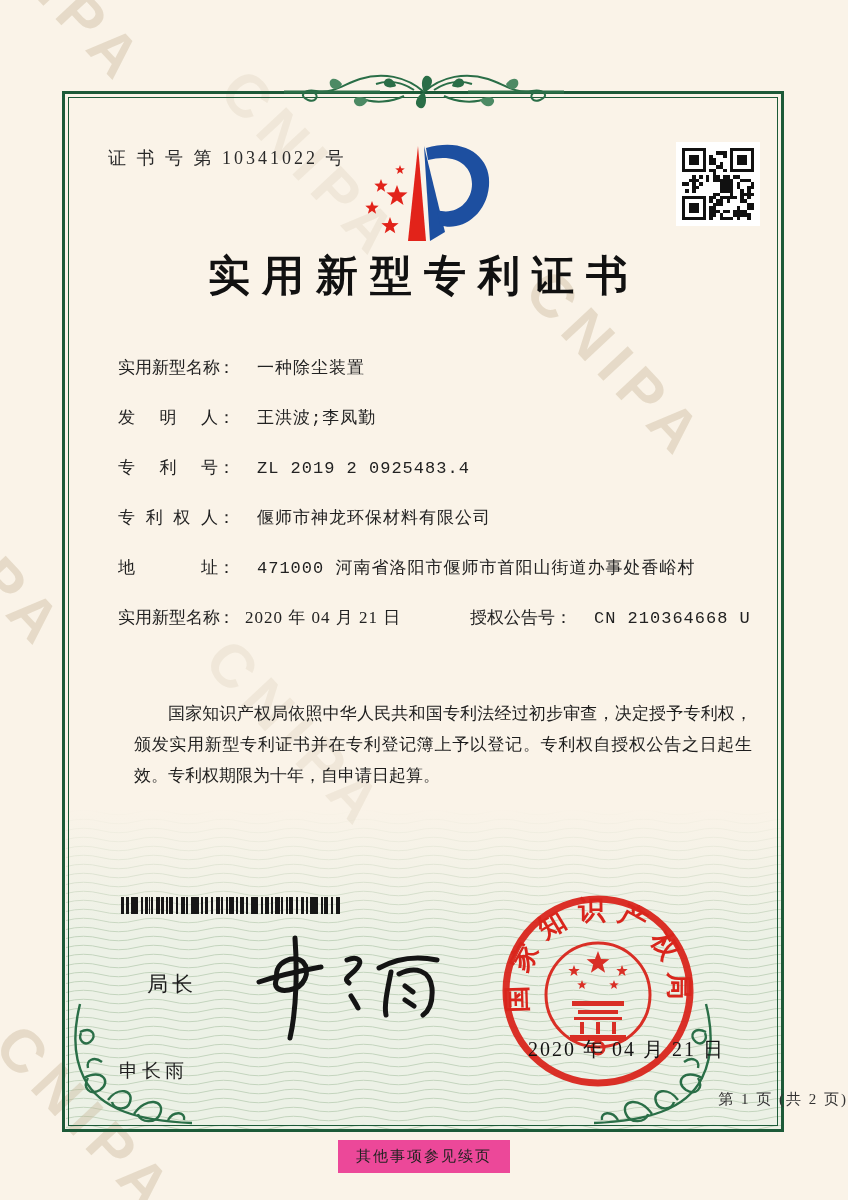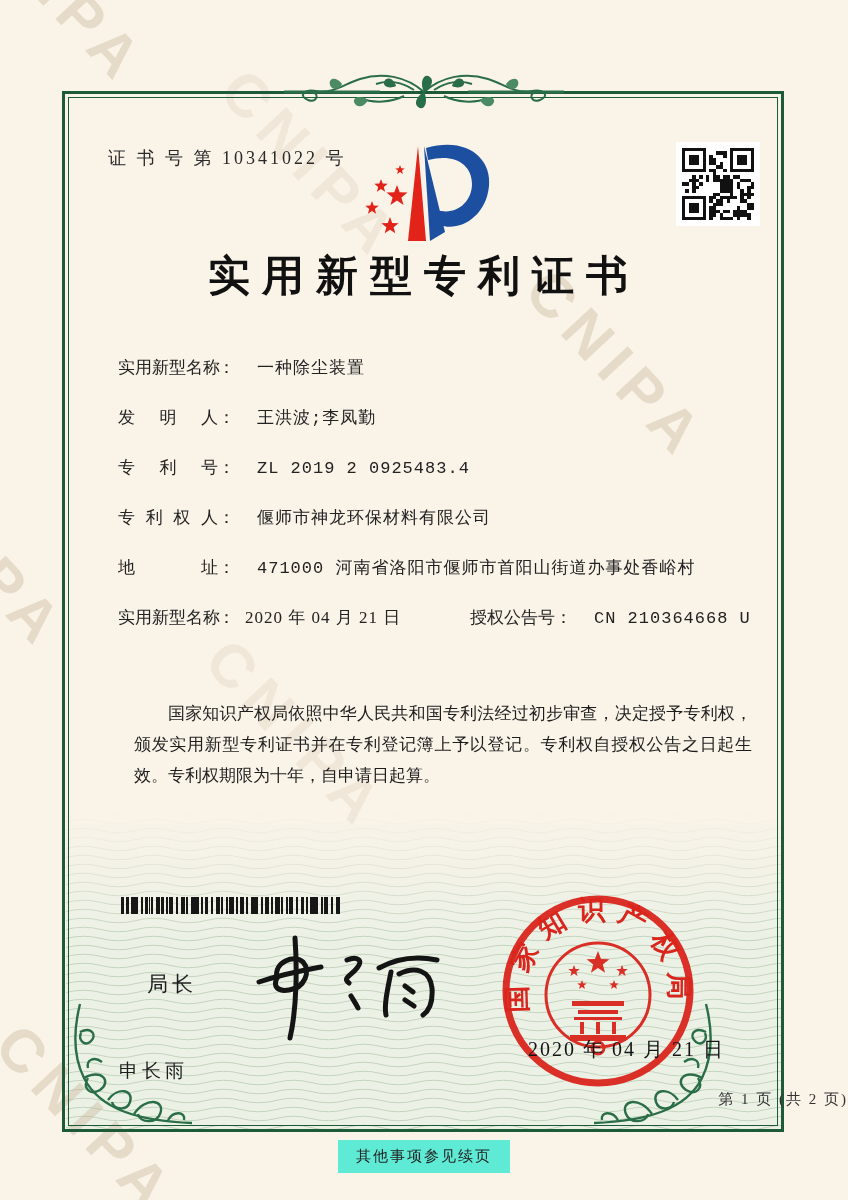--- a/index.html
+++ b/index.html
@@ -45,21 +45,21 @@
       font-family:Liberation Mono, monospace;color:#1c1c1c;margin-left:28px;}
   .director-name{position:absolute;left:119px;top:1058px;font-size:19px;letter-spacing:4px;
       font-family:"Liberation Sans","DejaVu Sans",sans-serif;color:#1c1c1c;}
   .signature{position:absolute;left:243px;top:916px;width:220px;height:130px;}
   .seal{position:absolute;left:488px;top:881px;width:220px;height:220px;}
   .seal-date{position:absolute;left:528px;top:1036px;font-size:20px;letter-spacing:2px;
              color:#141414;z-index:5;}
   .page-info{position:absolute;left:0;top:1090px;width:848px;text-align:right;
              font-size:15px;letter-spacing:2px;color:#333;}
   .note{position:absolute;left:50%;transform:translateX(-50%);top:1140px;
-        background:#5eead4;padding:7px 18px;font-size:15px;letter-spacing:2px;color:#222;}
+        background:#ec4899;padding:7px 18px;font-size:15px;letter-spacing:2px;color:#222;}
 </style>
 </head>
 <body>
 
 <div class="page">
 
   <svg class="band" viewBox="0 0 716 324" preserveAspectRatio="none">
     <defs>
       <pattern id="wv" width="140" height="9" patternUnits="userSpaceOnUse">
         <path d="M0 4.5 Q 17.5 0 35 4.5 T 70 4.5 T 105 4.5 T 140 4.5" fill="none" stroke="#c3d4bd" stroke-width="1"></path>

